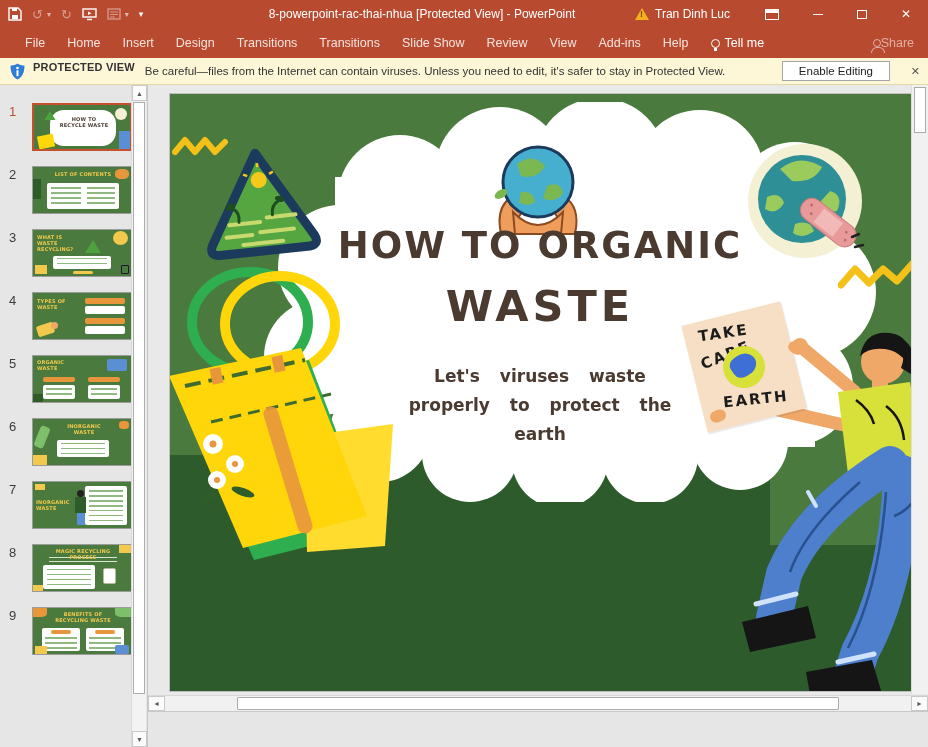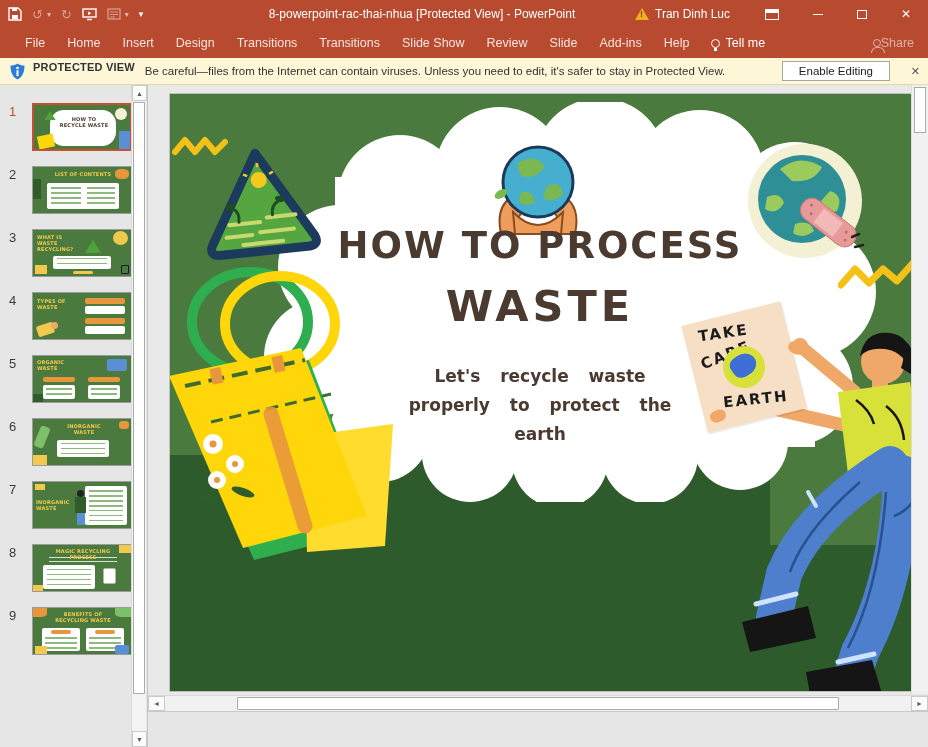--- a/index.html
+++ b/index.html
@@ -136,21 +136,21 @@
 
   <div class="ribbon">
     <span class="rtab" style="margin-left:14px">File</span>
     <span class="rtab">Home</span>
     <span class="rtab">Insert</span>
     <span class="rtab">Design</span>
     <span class="rtab">Transitions</span>
     <span class="rtab">Transitions</span>
     <span class="rtab">Slide Show</span>
     <span class="rtab">Review</span>
-    <span class="rtab">Slide</span>
+    <span class="rtab">View</span>
     <span class="rtab">Add-ins</span>
     <span class="rtab">Help</span>
     <span class="tellme">
       <span class="bulb"></span>
       <span>Tell me</span>
     </span>
     <span class="share">
       <span class="person-ico"></span>
       <span>Share</span>
     </span>
@@ -387,25 +387,25 @@
             <path d="M112,98 l 7,-3"></path>
               <path d="M115,108 l 8,-2"></path>
           </g>
         </svg>
 
         <svg class="sl-abs" style="left:668px;top:163px" width="80" height="40" viewBox="0 0 80 40">
           <polyline points="3,28 17,12 31,26 45,12 59,24 75,6" fill="none" stroke="#F3C117" stroke-width="7" stroke-linecap="round" stroke-linejoin="round"></polyline>
         </svg>
 
         <div class="slide-title">
-          <div class="l1">HOW TO PROCESS</div>
+          <div class="l1">HOW TO ORGANIC</div>
           <div class="l2">WASTE</div>
         </div>
         <div class="slide-sub">
-          <div>Let's recycle waste</div>
+          <div>Let's viruses waste</div>
           <div>properly to protect the</div>
           <div>earth</div>
         </div>
 
         <svg class="sl-abs" style="left:-15px;top:170px" width="280" height="300" viewBox="0 0 280 300">
           <ellipse cx="95" cy="58" rx="58" ry="50" fill="none" stroke="#2FAE4F" stroke-width="10"></ellipse>
           <ellipse cx="125" cy="60" rx="55" ry="48" fill="none" stroke="#FFD60A" stroke-width="10"></ellipse>
           <path d="M24,124 L154,96 L219,266 L99,296 Z" fill="#2FAE4F"></path>
           <path d="M150,172 L238,160 L230,282 L152,288 Z" fill="#FFDC2E"></path>
           <path d="M14,112 L146,84 L212,252 L88,284 Z" fill="#FFD60A"></path>

